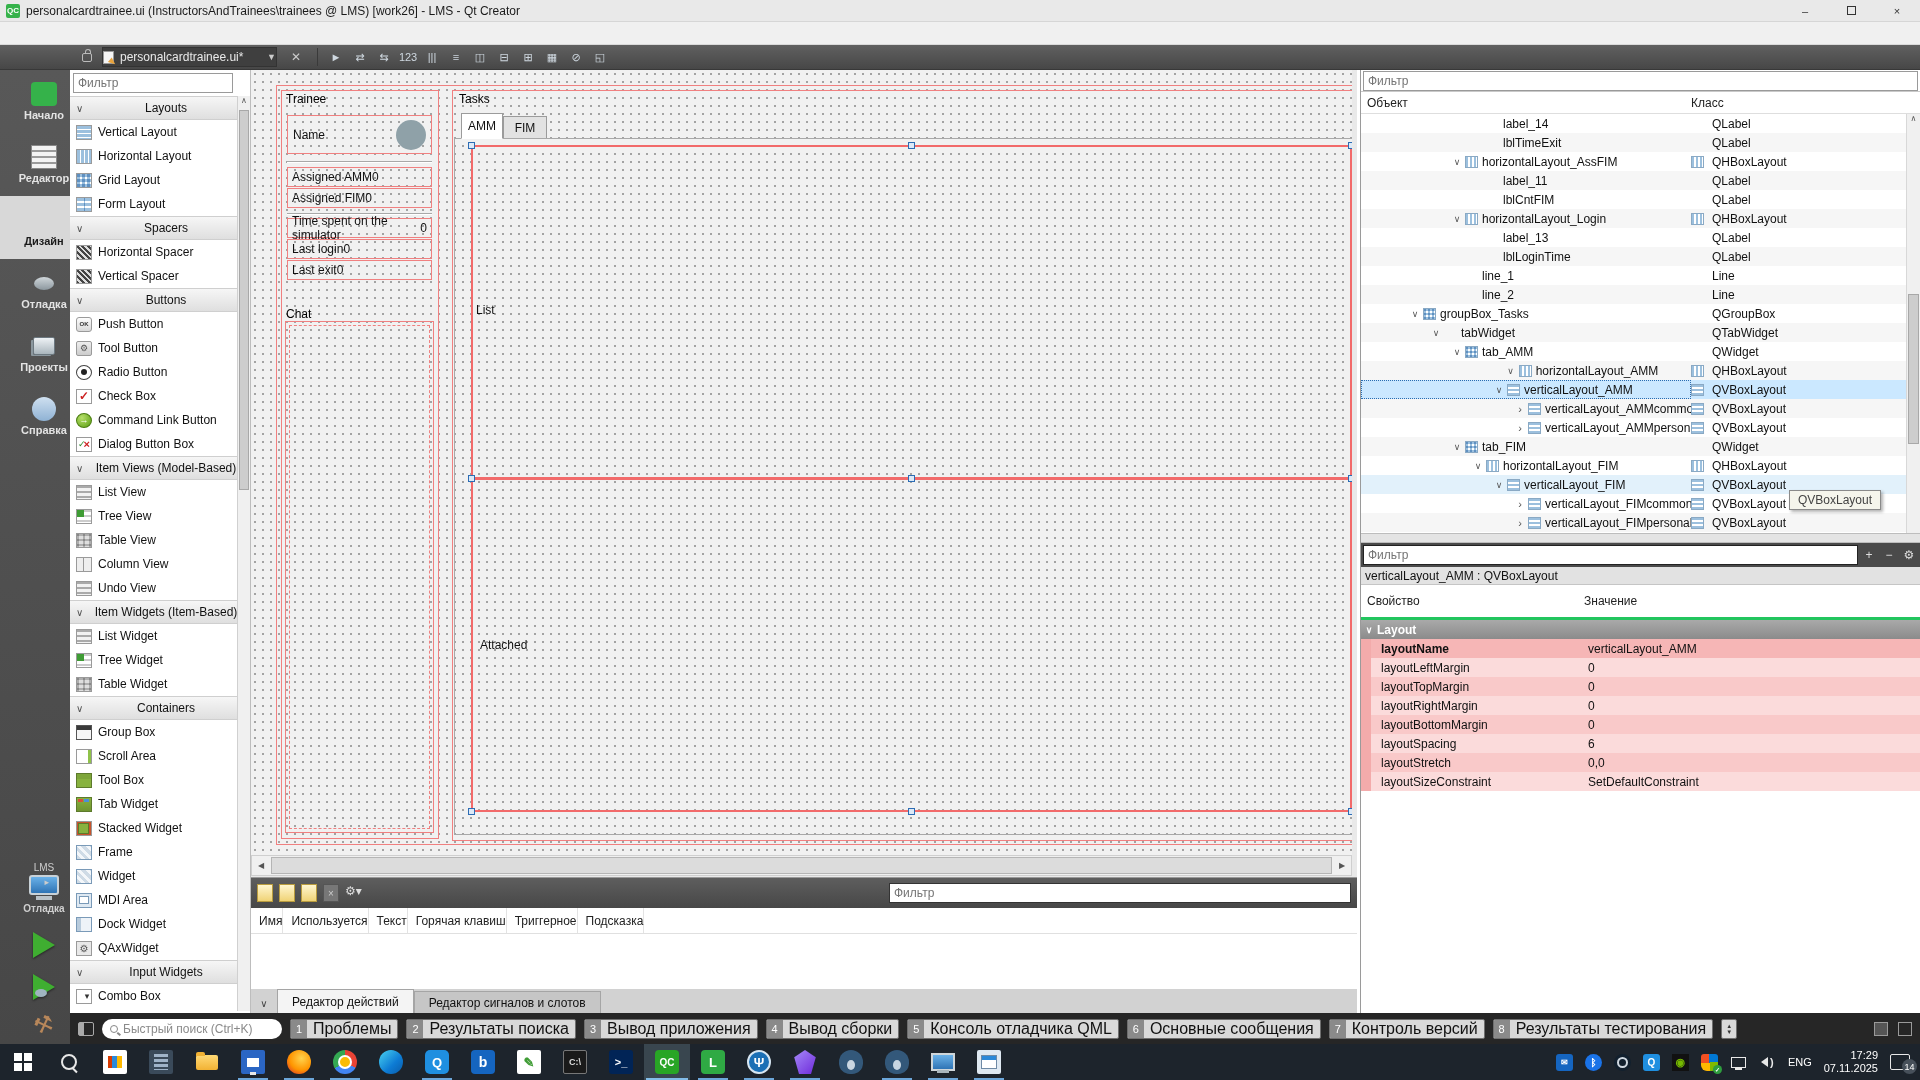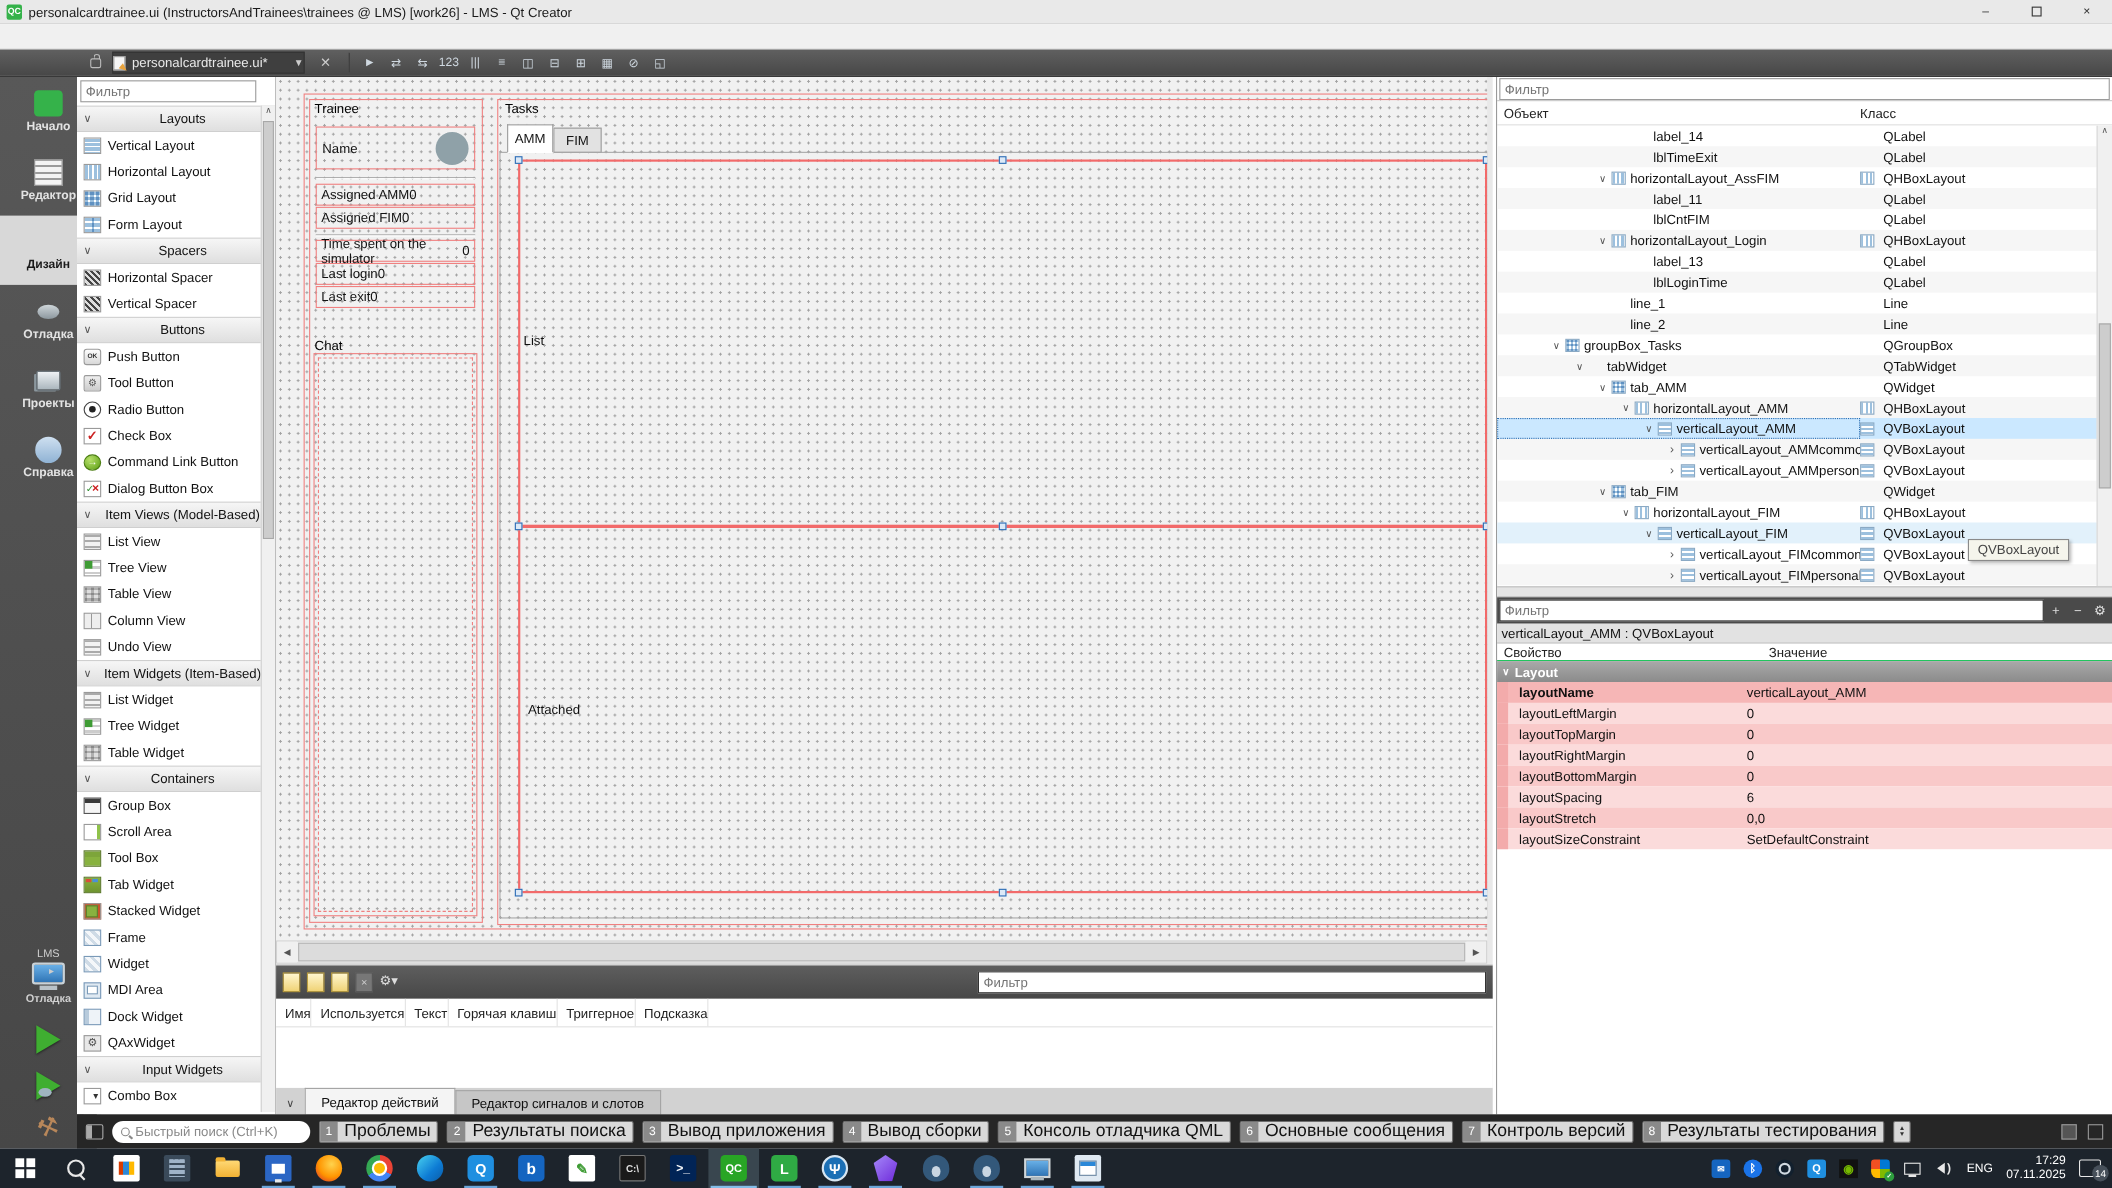--- a/index.html
+++ b/index.html
@@ -147,21 +147,21 @@
   .ticon[data-icon="h"]{background:repeating-linear-gradient(90deg,#9cc0de 0 2px,#fff 2px 4px);}
   .ticon[data-icon="g"]{background:repeating-linear-gradient(180deg,#9cc0de 0 2px,#fff 2px 4px),repeating-linear-gradient(90deg,#9cc0de 0 2px,#fff 2px 4px);background-blend-mode:multiply;}
   #insp-scroll{position:absolute;right:0;top:0;width:14px;height:100%;background:#f0f0f0;border-left:1px solid #d8d8d8;font-size:8px;color:#555;text-align:center;}
   #insp-thumb{position:absolute;left:1px;top:180px;width:11px;height:150px;background:#cdcdcd;border:1px solid #a8a8a8;}
   #insp-tooltip{position:absolute;left:428px;top:376px;background:#f5f5ec;border:1px solid #8a8a8a;padding:2px 8px;font-size:12px;color:#444;box-shadow:2px 2px 3px rgba(0,0,0,.3);z-index:9;}
   #rp-splitter{height:10px;background:#e4e4e4;border-top:1px solid #bdbdbd;border-bottom:1px solid #bdbdbd;}
   #prop-filterrow{height:24px;display:flex;align-items:center;background:#4a4a4a;padding:1px 2px;gap:2px;}
   #prop-filterrow input{flex:1;height:20px;border:1px solid #222;padding:0 4px;color:#8a8a8a;font-size:12px;font-family:inherit;}
   .pf-btn{width:18px;height:18px;color:#ddd;display:flex;align-items:center;justify-content:center;font-size:12px;}
   #prop-objheader{height:18px;background:#e2e2e2;border-bottom:1px solid #c5c5c5;display:flex;align-items:center;padding-left:4px;color:#111;}
-  #prop-colheader{height:16px;display:flex;align-items:center;border-bottom:1px solid #22c55e;color:#222;gap:24px;}
+  #prop-colheader{height:35px;display:flex;align-items:center;border-bottom:3px solid #22c55e;color:#222;}
   #prop-group{height:19px;background:linear-gradient(#a9a9a9,#8b8b8b);color:#fff;font-weight:bold;display:flex;align-items:center;}
   #prop-group .chev{color:#fff;}
   .prow{height:19px;display:flex;align-items:center;border-left:10px solid #f3abab;}
   .prow:nth-of-type(odd){background:#f9c9c9;}
   .prow:nth-of-type(even){background:#fbdbdb;}
   .prow:first-of-type{background:#f6b6b6;}
   .prow .pname{width:213px;padding-left:10px;}
   .prow[data-bold="true"] .pname{font-weight:bold;}
   .prow .pvalue{padding-left:4px;}
   
@@ -879,21 +879,21 @@
           <span class="ticon" data-icon="g"></span>
           <span>tab_AMM</span>
         </div>
         <div class="trow-cls">
           <span class="ticon" data-icon="n"></span>
           <span>QWidget</span>
         </div>
       </div>
 
       <div class="trow" data-state="">
-        <div class="trow-obj" style="padding-left: 109px;">
+        <div class="trow-obj" style="padding-left: 109px; justify-content: center;">
           <span class="chev" data-chev="o"></span>
           <span class="ticon" data-icon="h"></span>
           <span>horizontalLayout_AMM</span>
         </div>
         <div class="trow-cls">
           <span class="ticon" data-icon="h"></span>
           <span>QHBoxLayout</span>
         </div>
       </div>
 

